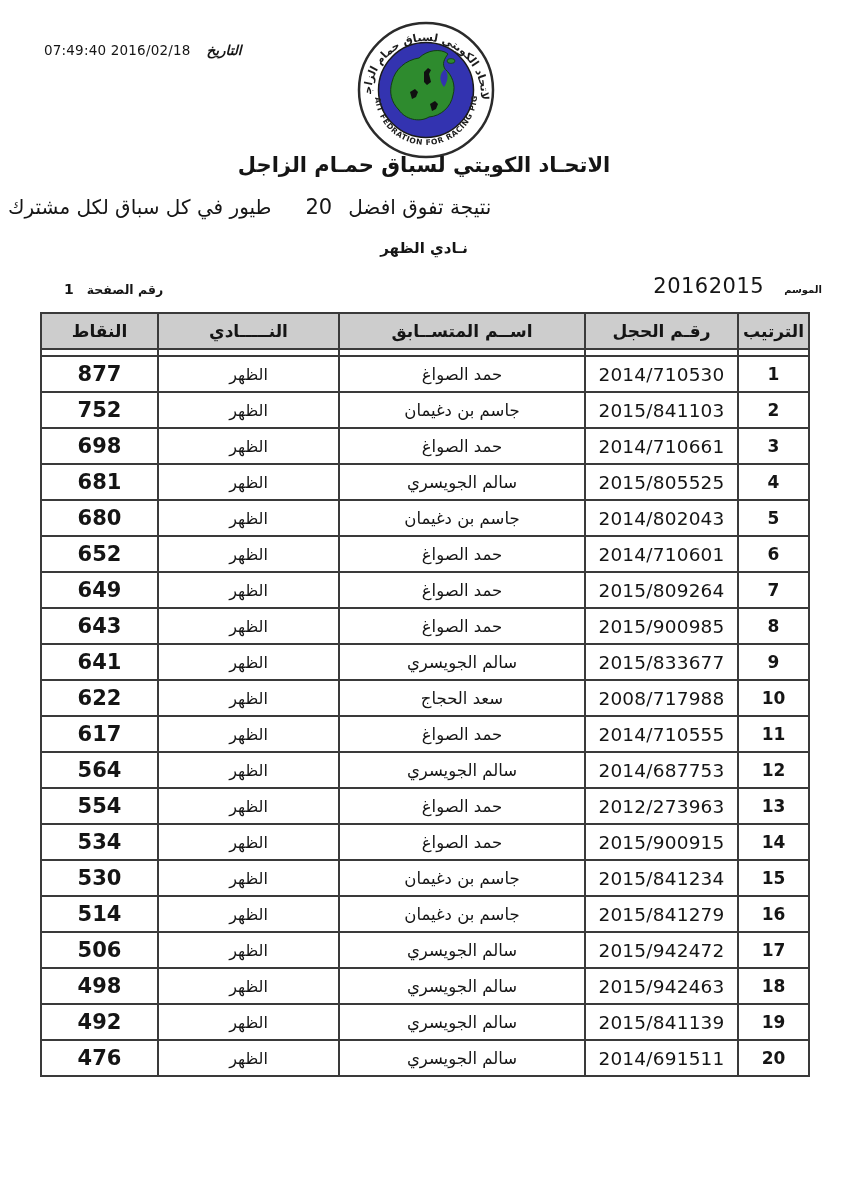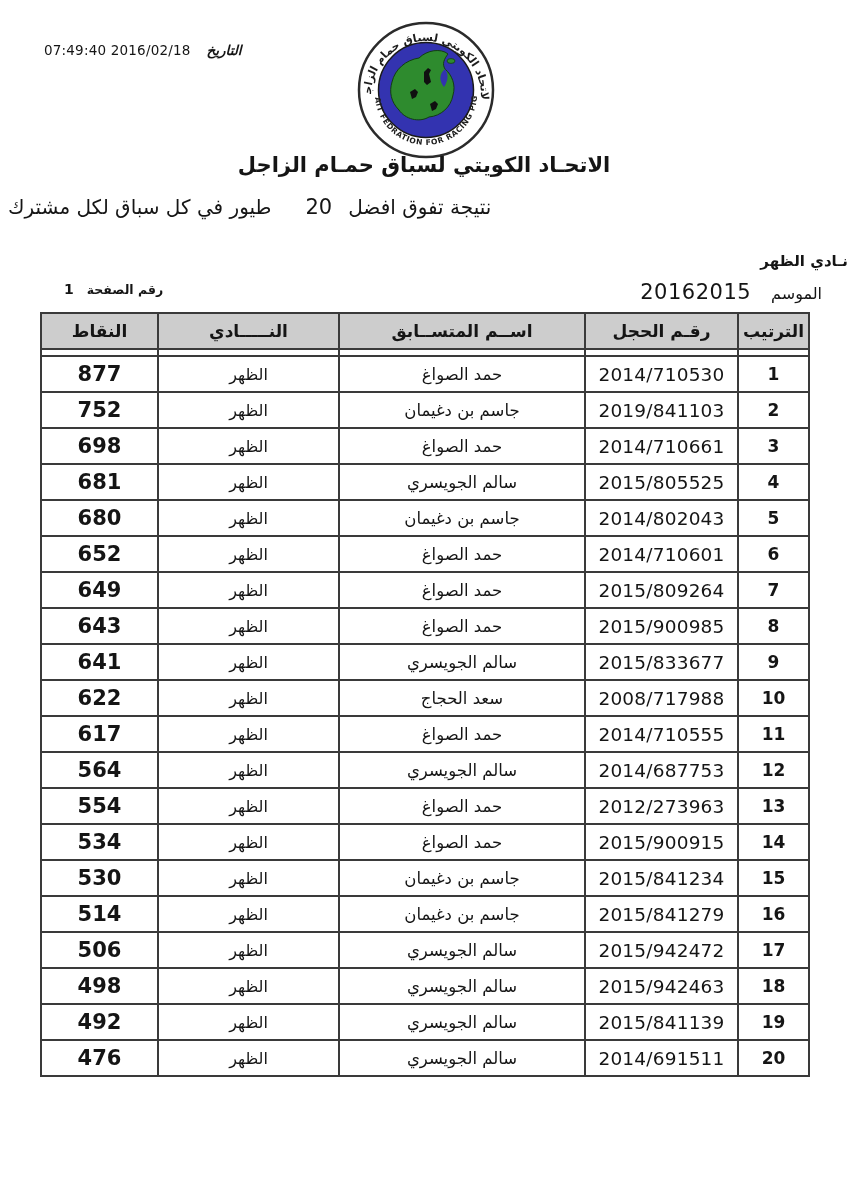--- a/index.html
+++ b/index.html
@@ -19,27 +19,27 @@
 
   
   .logo-wrap { position:absolute; top:20px; left:352px; width:148px; height:140px; }
 
   
   .title1 { position:absolute; top:153px; left:0; width:100%; text-align:center;
             font-size:21px; font-weight:bold; direction:rtl; }
   .title2 { position:absolute; top:195px; left:8px; width:100%; text-align:left;
             font-size:20px; font-weight:normal; direction:rtl; }
   .title2 .t2-num   { display:inline-block; margin-right:16px; margin-left:34px; font-size:21px; }
-  .title3 { position:absolute; top:252px; left:0; width:100%; text-align:right;
+  .title3 { position:absolute; top:239px; left:0; width:100%; text-align:center;
             font-size:15px; font-weight:bold; direction:rtl; }
 
   
   .season { position:absolute; top:272px; right:26px;
             display:flex; direction:rtl; align-items:baseline; gap:20px; }
-  .season-label { font-size:16px; font-weight:normal;margin-top:12px; }
+  .season-label { font-size:10px; font-weight:bold;margin-top:12px; }
   .season-value { font-size:21px; direction:ltr; letter-spacing:.5px; }
 
   .pageno { position:absolute; top:281px; left:64px;
             display:flex; direction:ltr; align-items:baseline; gap:13px; }
   .pageno-value { font-size:14px; font-weight:bold; }
   .pageno-label { font-size:12.5px; font-weight:bold; }
 
   
   table.results {
     position:absolute; top:312px; left:40px; width:768px;
@@ -138,21 +138,21 @@
     <tr>
       <td class="c-rank">1</td>
       <td class="c-ring">2014/710530</td>
       <td class="c-name">حمد الصواغ</td>
       <td class="c-club">الظهر</td>
       <td class="c-points">877</td>
     </tr>
 
     <tr>
       <td class="c-rank">2</td>
-      <td class="c-ring">2019/841103</td>
+      <td class="c-ring">2015/841103</td>
       <td class="c-name">جاسم بن دغيمان</td>
       <td class="c-club">الظهر</td>
       <td class="c-points">752</td>
     </tr>
 
     <tr>
       <td class="c-rank">3</td>
       <td class="c-ring">2014/710661</td>
       <td class="c-name">حمد الصواغ</td>
       <td class="c-club">الظهر</td>

